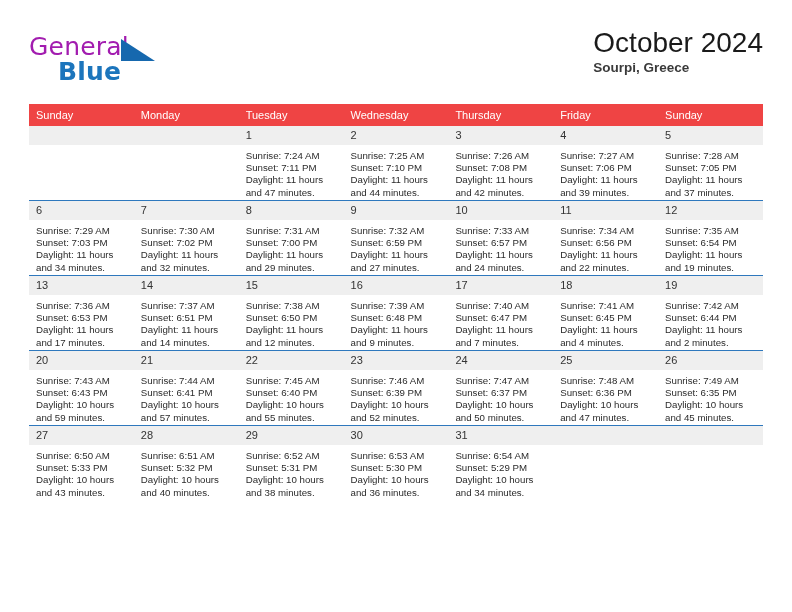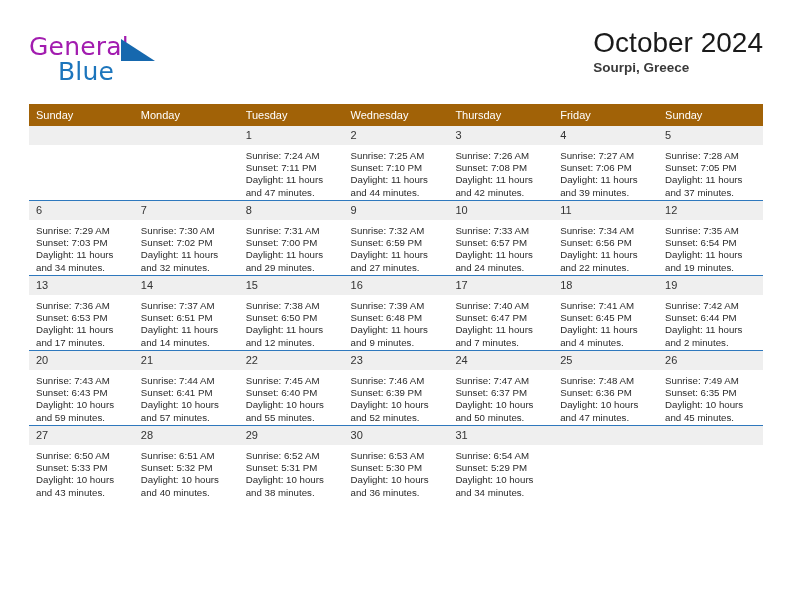--- a/index.html
+++ b/index.html
@@ -47,21 +47,21 @@
     font-weight: 400;
   }
   .brand-blue {
     position: absolute;
     left: 29px;
     top: 25px;
     font-size: 25px;
     letter-spacing: 0.2px;
     color: #1c75bc;
     font-family: "DejaVu Sans", sans-serif;
-    font-weight: 400;
+    font-weight: 700;
   }
   .brand-triangle {
     position: absolute;
     left: 92px;
     top: 7px;
     width: 0;
     height: 0;
     border-left: 34px solid #1668ae;
     border-top: 22px solid transparent;
   }
@@ -91,21 +91,21 @@
   
   .calendar {
     position: absolute;
     left: 29px;
     top: 104px;
     width: 734px;
     border-collapse: collapse;
     table-layout: fixed;
   }
   .calendar th {
-    background: #a16207;
+    background: #ef4444;
     color: #ffffff;
     font-size: 11px;
     font-weight: 400;
     text-align: left;
     padding: 5px 0 5px 7px;
     height: 12px;
     border: none;
   }
   .calendar td {
     vertical-align: top;

